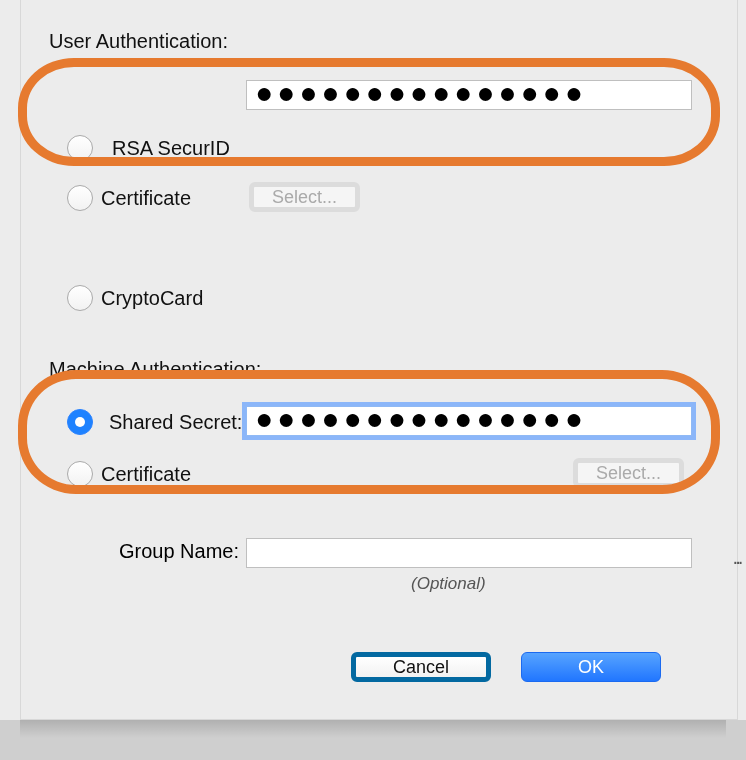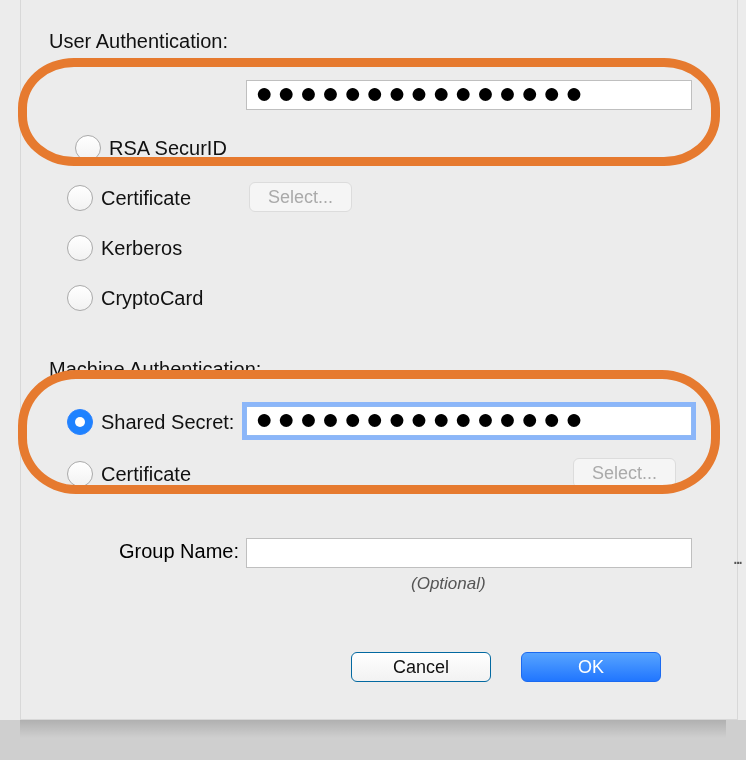--- a/index.html
+++ b/index.html
@@ -84,21 +84,21 @@
     line-height: 22px;
     position: relative;
     top: -1px;
   }
   .btn {
     display: inline-flex;
     align-items: center;
     justify-content: center;
     height: 30px;
     padding: 0 18px;
-    border: 1px solid #0369a1;
+    border: 5px solid #0369a1;
     border-radius: 6px;
     background: linear-gradient(#ffffff,#f2f2f2);
     font-size: 18px;
     color: #111;
   }
   .btn.disabled { color: #aaa; border-color: #dcdcdc; background: #f5f5f5; }
   .btn.primary {
     background: linear-gradient(#57a4ff,#2176ff);
     border: 1px solid #1b6af0;
     color: #fff;
@@ -159,46 +159,42 @@
 <div class="bg-strip"></div>
 
 <div class="sheet">
 
   <div class="section-heading sect1">User Authentication:</div>
 
   <div class="field" style="position:absolute; left:225px; top:80px; width:446px;">
     <span class="dots">●●●●●●●●●●●●●●●</span>
   </div>
 
-  <div class="row" style="left:54px; top:128px;">
+  <div class="row" style="left:46px; top:128px;gap:11px;">
     <div class="radio"></div>
     <div class="radio-label">RSA SecurID</div>
   </div>
 
   <div class="row" style="left:46px; top:178px;">
     <div class="radio"></div>
     <div class="radio-label">Certificate</div>
   </div>
   <div class="btn disabled" style="position:absolute; left:228px; top:182px;">
     <span>Select...</span>
   </div>
 
-  <div class="row" style="left:46px; top:228px;">
-    <div class="radio"></div>
-    <div class="radio-label">Kerberos</div>
-  </div>
 
   <div class="row" style="left:46px; top:278px;">
     <div class="radio"></div>
     <div class="radio-label">CryptoCard</div>
   </div>
 
   <div class="section-heading sect2">Machine Authentication:</div>
 
-  <div class="row" style="left:46px; top:402px;">
+  <div class="row" style="left:46px; top:402px;gap:8px;">
     <div class="radio selected"></div>
     <div class="radio-label">Shared Secret:</div>
   </div>
   <div class="field focused" style="position:absolute; left:225px; top:406px; width:446px;">
     <span class="dots">●●●●●●●●●●●●●●●</span>
   </div>
 
   <div class="row" style="left:46px; top:454px;">
     <div class="radio"></div>
     <div class="radio-label">Certificate</div>

